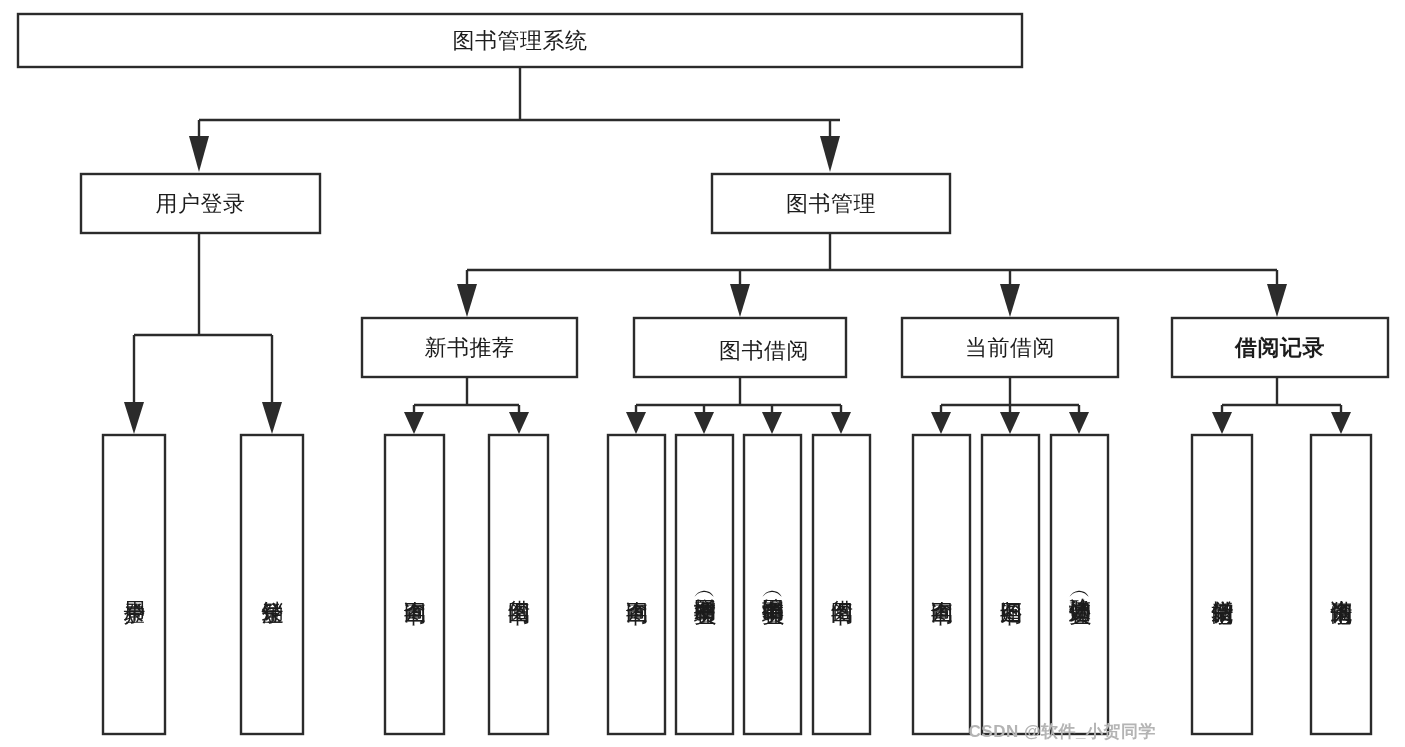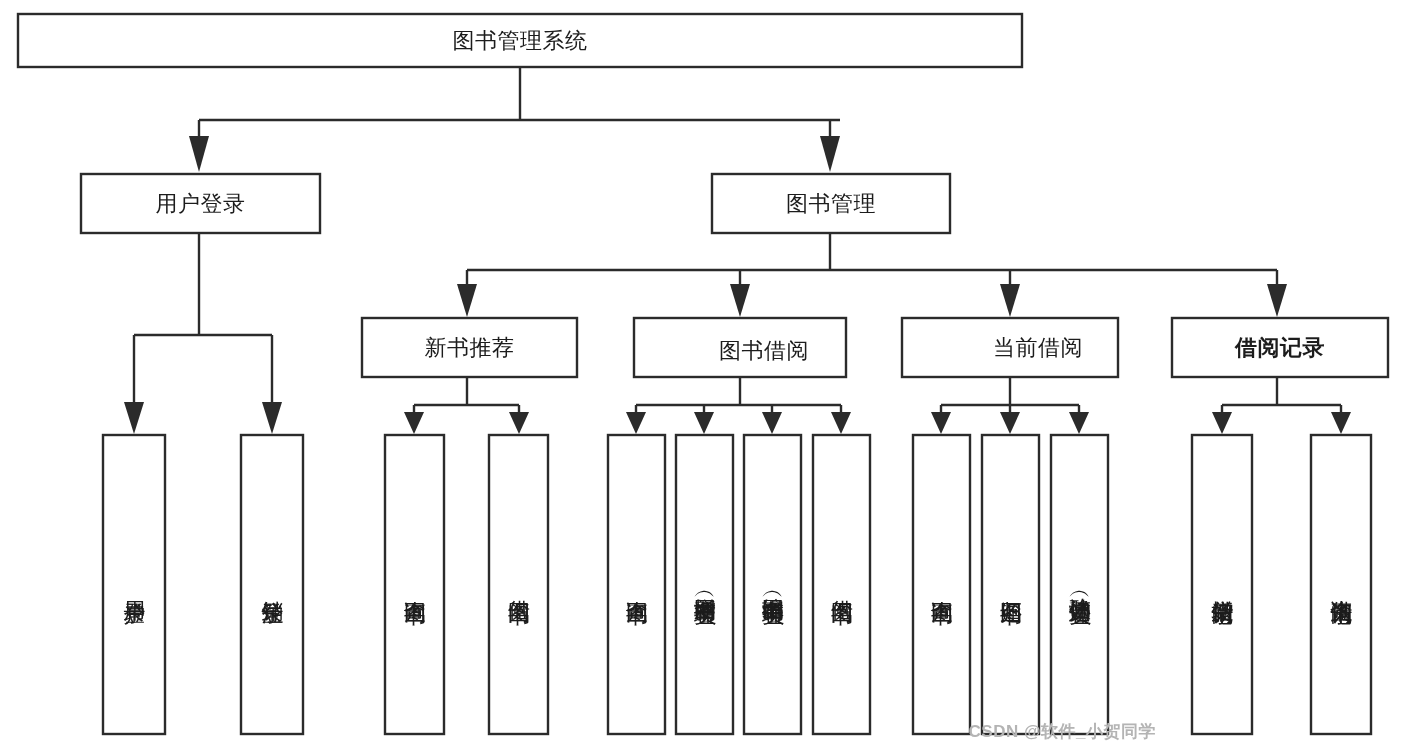--- a/index.html
+++ b/index.html
@@ -183,21 +183,21 @@
     </g>
   </svg>
 
   <div class="node-label-h" style="left:18px; top:14px; width:1004px; height:53px;">图书管理系统</div>
 
   <div class="node-label-h" style="left:81px; top:174px; width:239px; height:59px;">用户登录</div>
   <div class="node-label-h" style="left:712px; top:174px; width:238px; height:59px;">图书管理</div>
 
   <div class="node-label-h" style="left:362px; top:318px; width:215px; height:59px;">新书推荐</div>
   <div class="node-label-h" style="left:634px; top:321px; width:212px; height:59px;margin-left:24px;">图书借阅</div>
-  <div class="node-label-h" style="left:902px; top:318px; width:216px; height:59px;margin-left:28px;">当前借阅</div>
+  <div class="node-label-h" style="left:902px; top:318px; width:216px; height:59px;">当前借阅</div>
   <div class="node-label-h" style="left:1172px; top:318px; width:216px; height:59px;font-weight:bold;">借阅记录</div>
 
   <div class="node-label-v" style="left:103px; top:435px; width:62px; height:299px;">用户登录</div>
   <div class="node-label-v" style="left:241px; top:435px; width:62px; height:299px;">注销登录</div>
 
   <div class="node-label-v" style="left:385px; top:435px; width:59px; height:299px;">查询图书</div>
   <div class="node-label-v" style="left:489px; top:435px; width:59px; height:299px;">借阅图书</div>
 
   <div class="node-label-v" style="left:608px; top:435px; width:57px; height:299px;">查询图书</div>
   <div class="node-label-v" style="left:676px; top:435px; width:57px; height:299px;">新增图书（管理员）</div>

